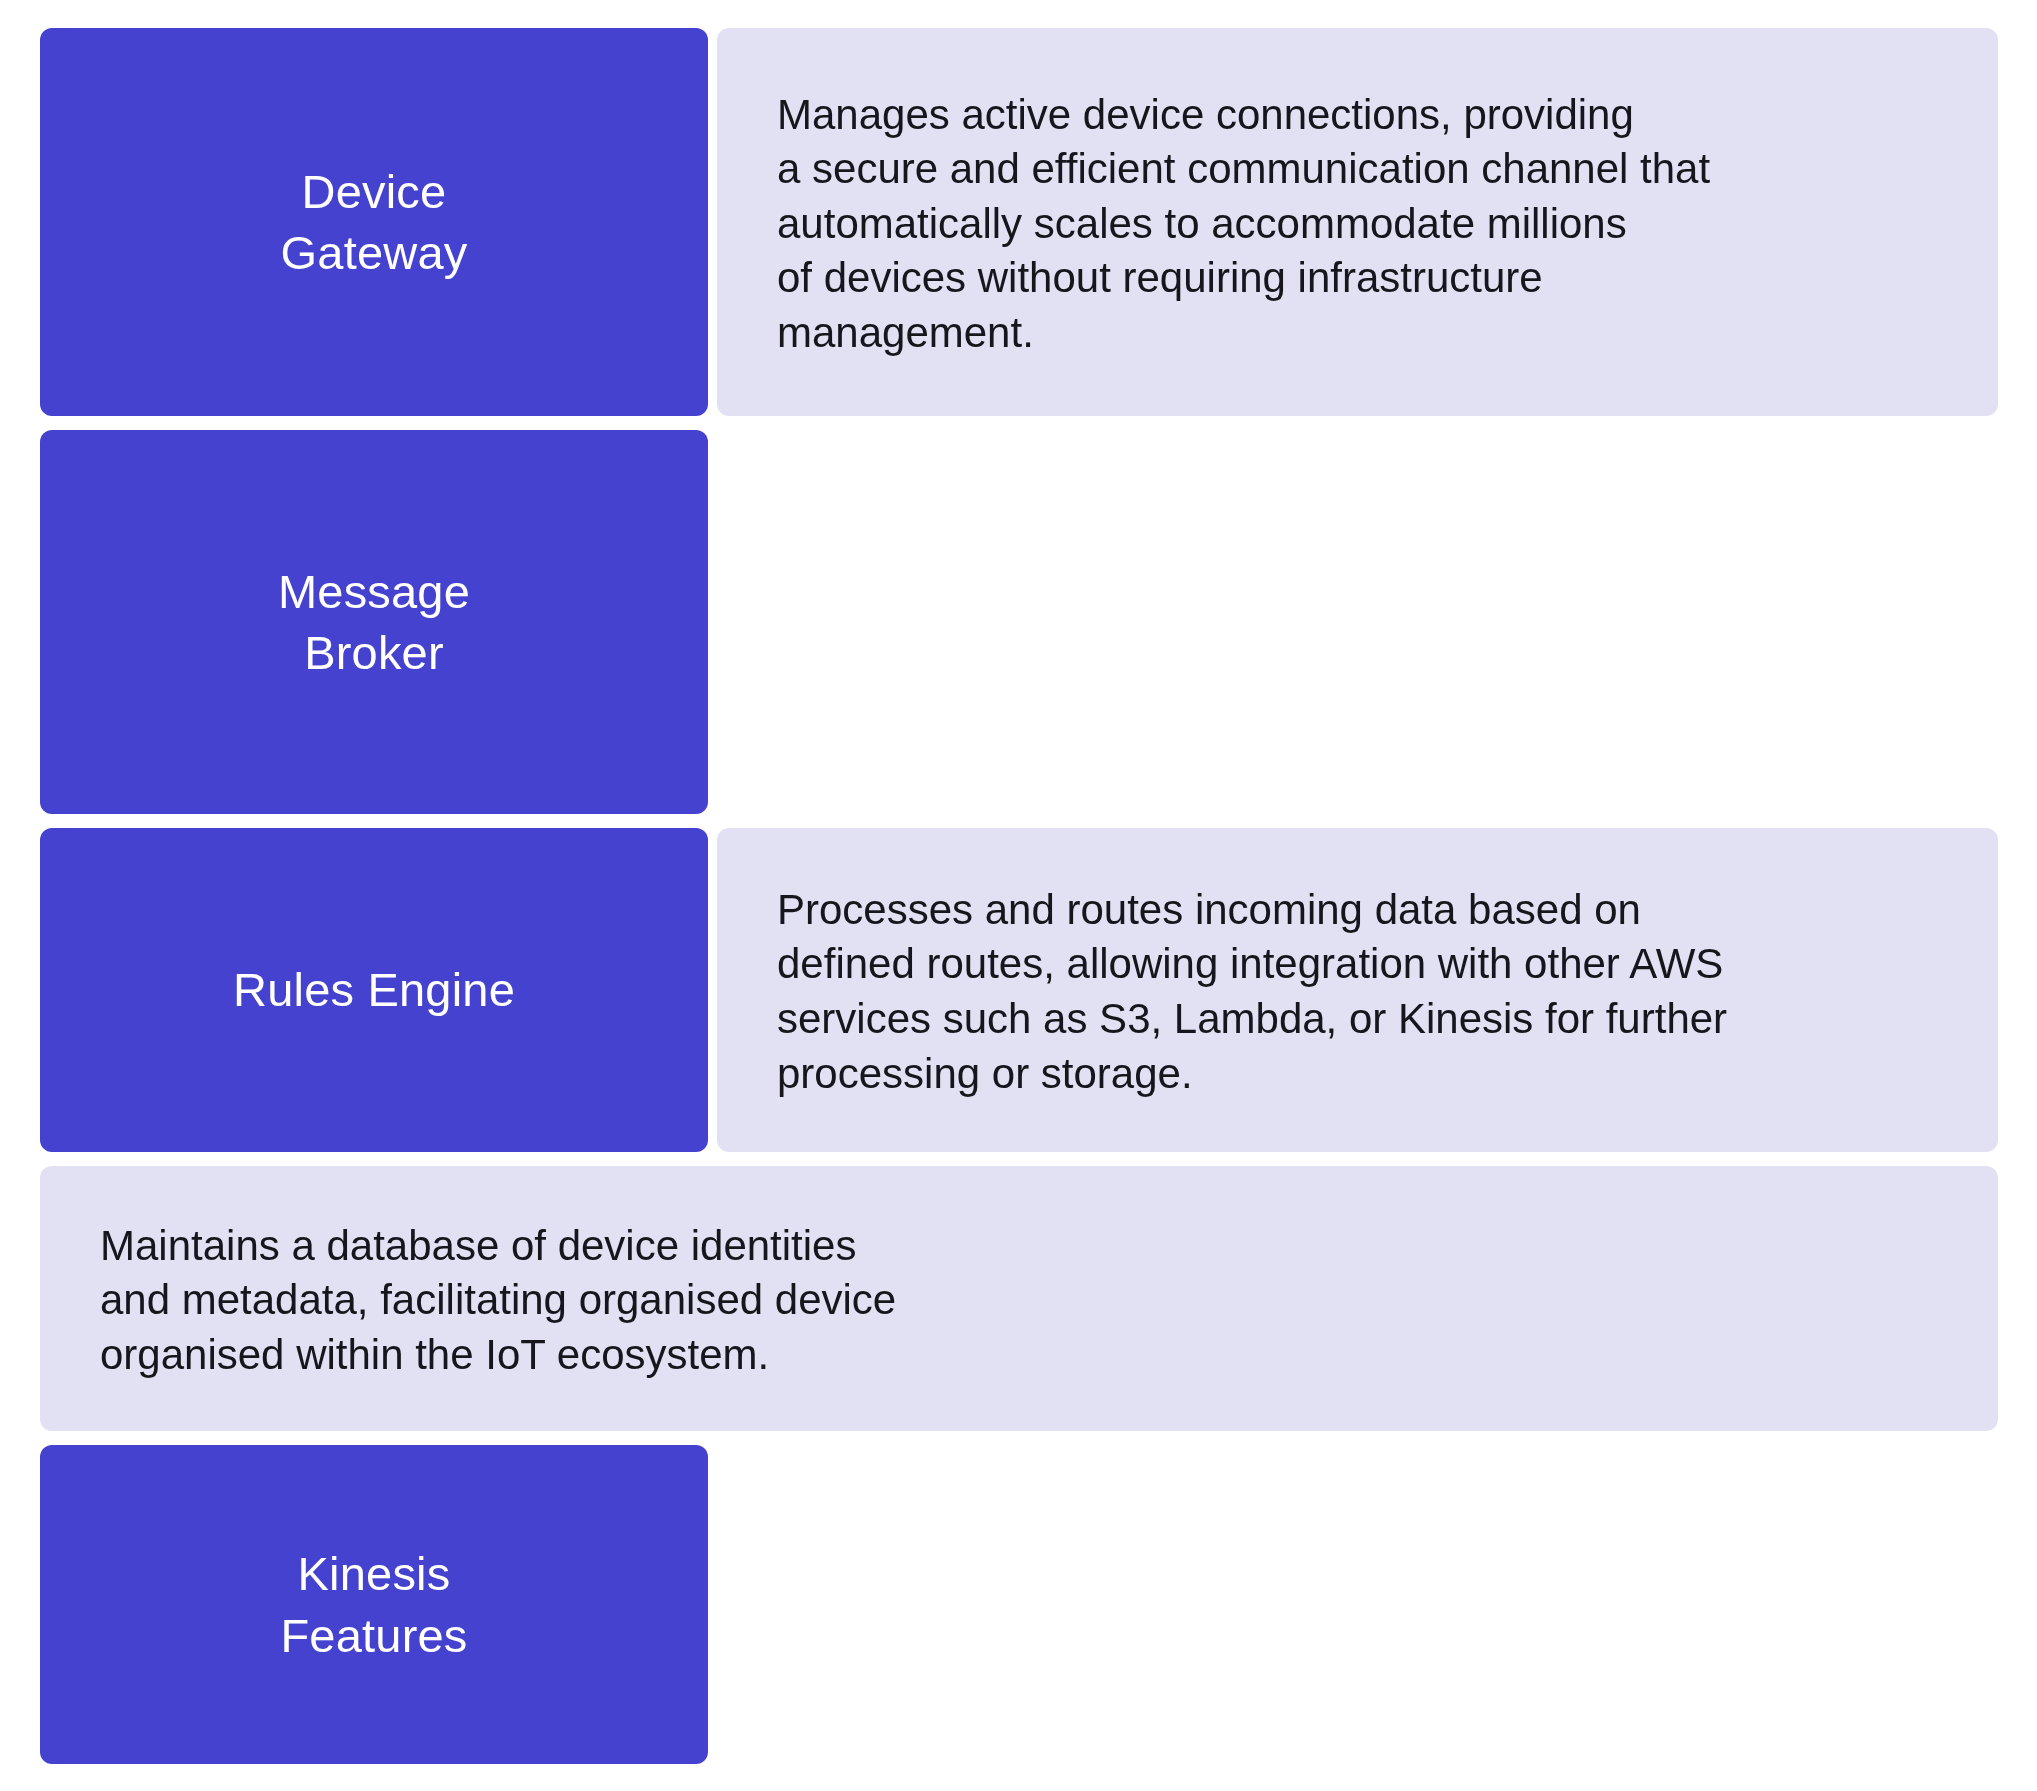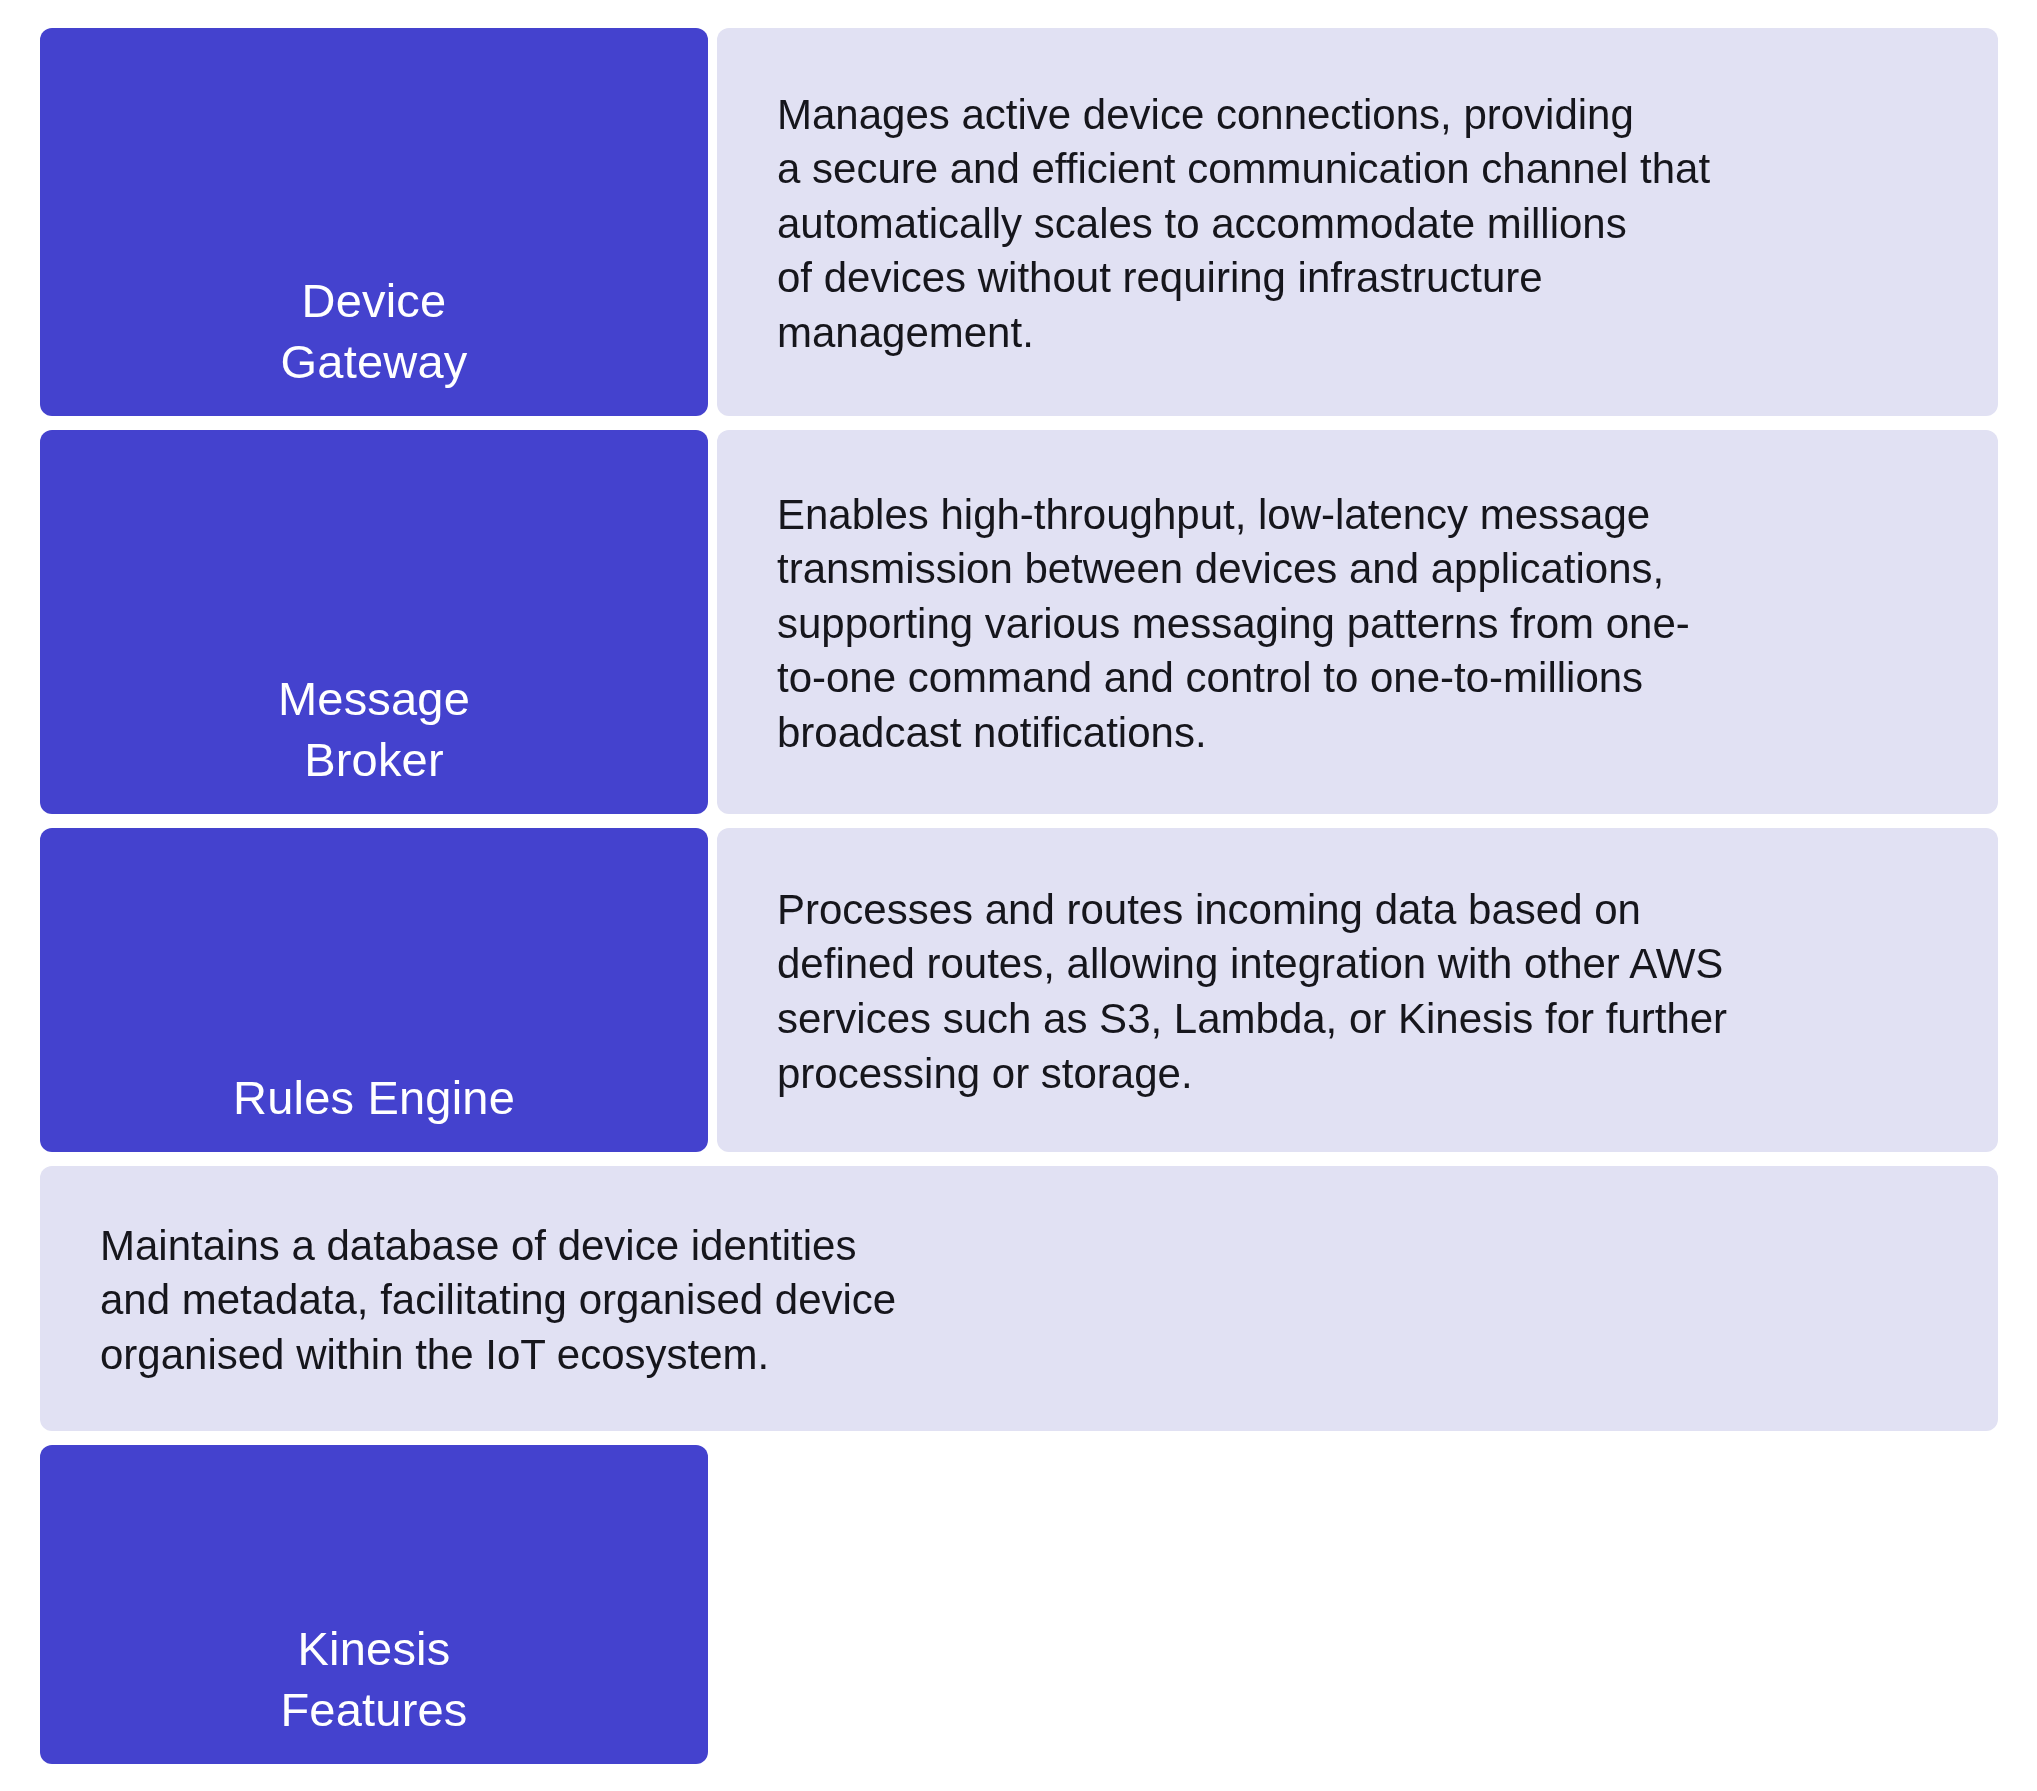--- a/index.html
+++ b/index.html
@@ -38,21 +38,21 @@
   .table-row.r3 { height: 324px; }
   .table-row.r4 { height: 265px; }
   .table-row.r5 { height: 319px; }
 
   .label-cell {
     flex: 0 0 668px;
     width: 668px;
     background: #4442ce;
     border-radius: 12px;
     display: flex;
-    align-items: flex-end;
+    align-items: center;
     justify-content: center;
     text-align: center;
     box-sizing: border-box;
     padding: 24px 24px;
   }
 
   .label-text {
     color: #ffffff;
     font-size: 47px;
     line-height: 1.30;
@@ -97,27 +97,20 @@
 of devices without requiring infrastructure
 management.</span>
     </div>
   </div>
 
   <div class="table-row r2">
     <div class="label-cell">
       <span class="label-text">Message
 Broker</span>
     </div>
-    <div class="desc-cell">
-      <span class="desc-text">Enables high-throughput, low-latency message
-transmission between devices and applications,
-supporting various messaging patterns from one-
-to-one command and control to one-to-millions
-broadcast notifications.</span>
-    </div>
   </div>
 
   <div class="table-row r3">
     <div class="label-cell">
       <span class="label-text">Rules Engine</span>
     </div>
     <div class="desc-cell">
       <span class="desc-text">Processes and routes incoming data based on
 defined routes, allowing integration with other AWS
 services such as S3, Lambda, or Kinesis for further

